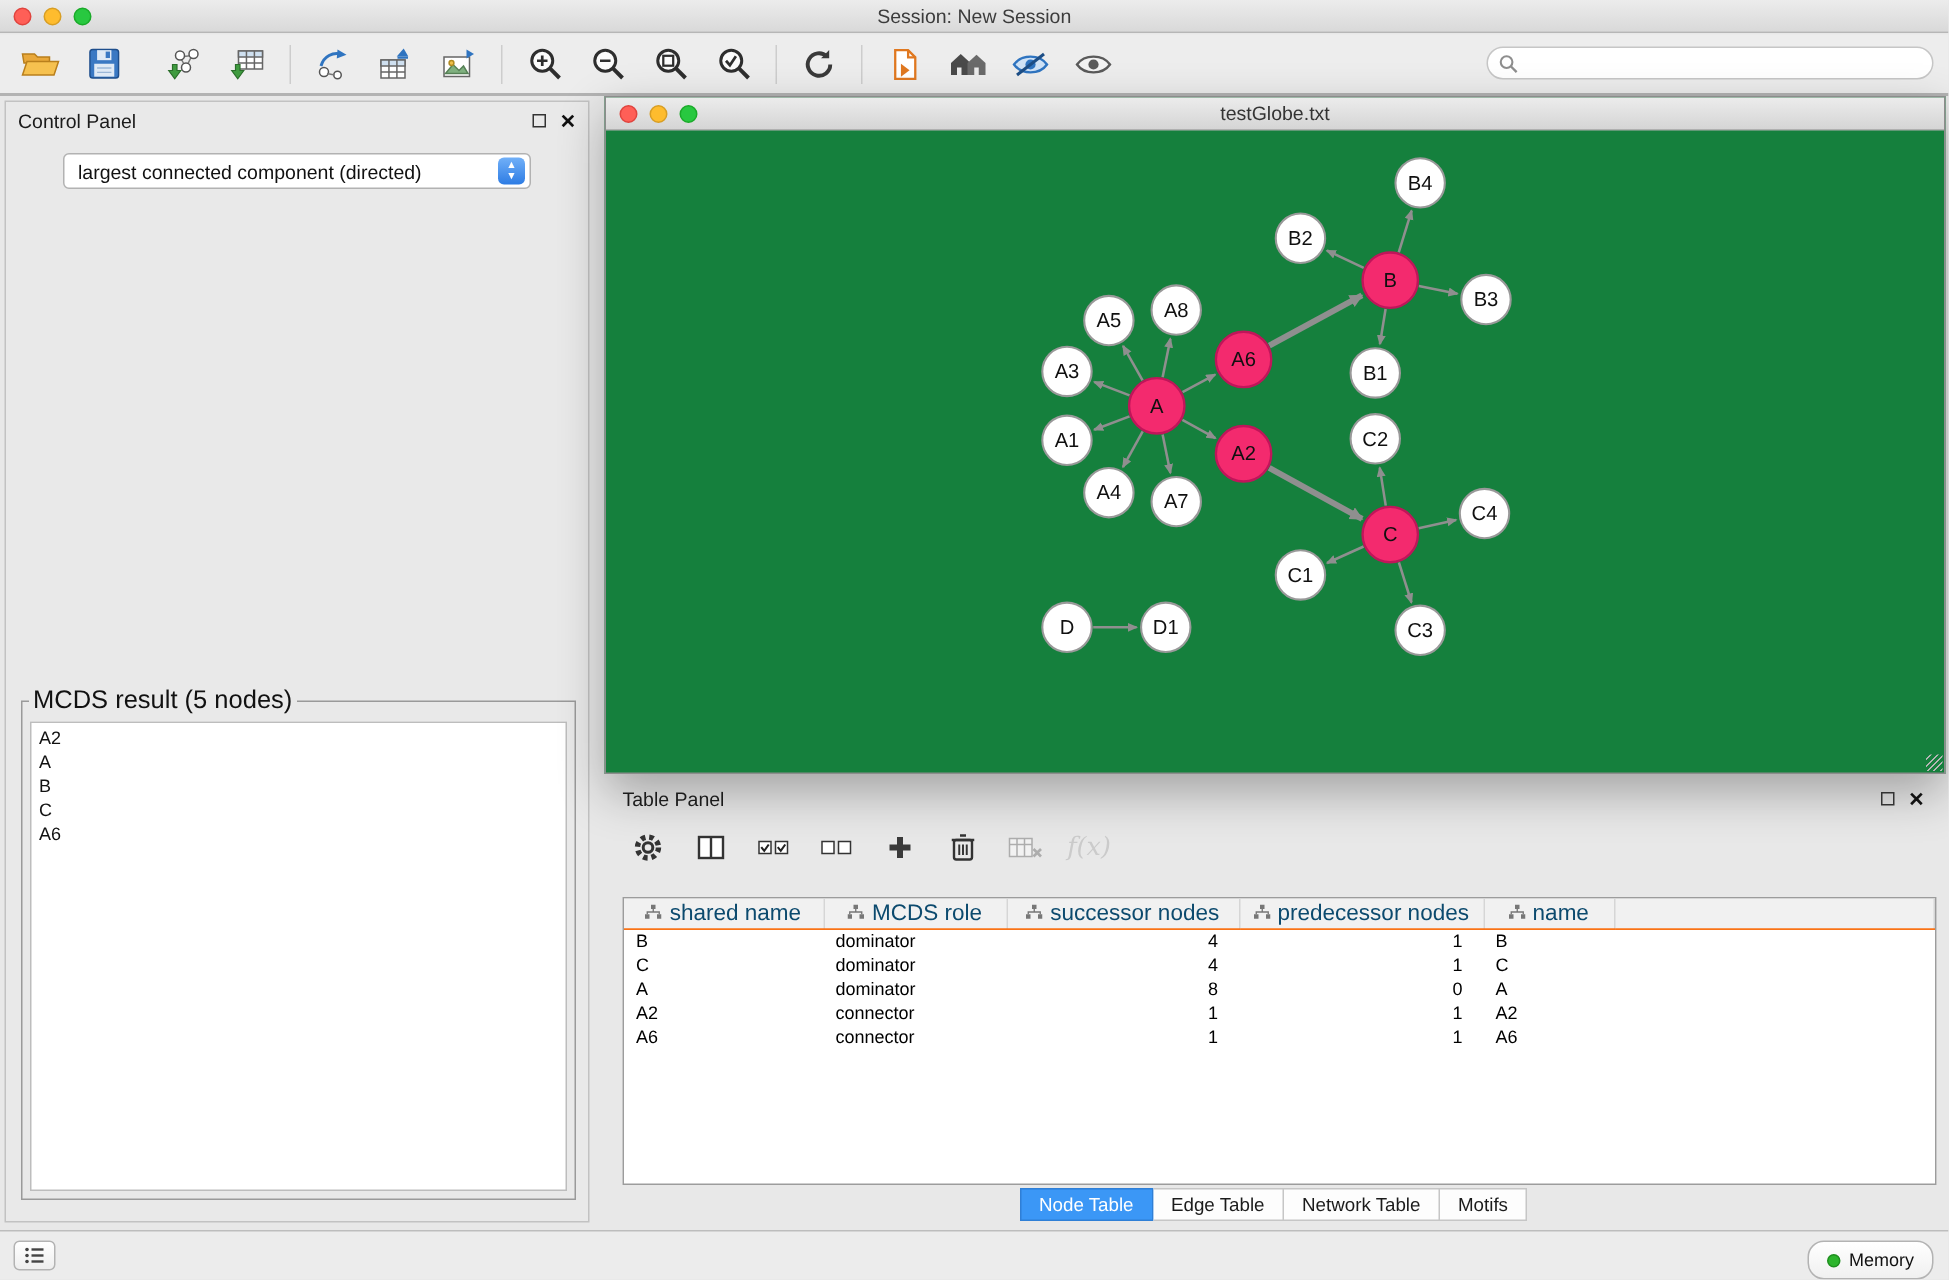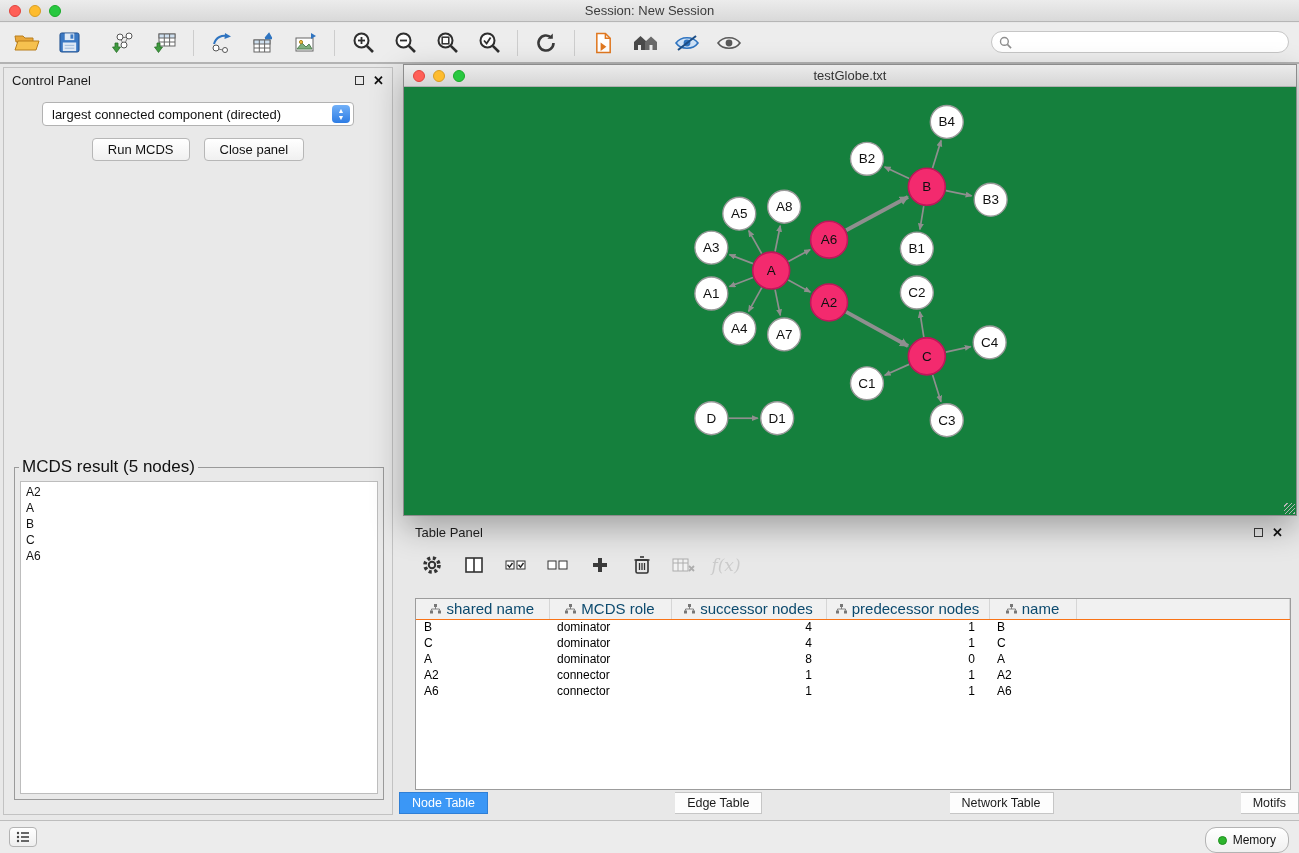--- a/index.html
+++ b/index.html
@@ -85,21 +85,21 @@
   .tp-btn.disabled { opacity:.45; }
   .fx { font-family:"DejaVu Serif", serif; font-style:italic; font-size:17px; color:#a8a8a8; }
   .tp-tablewrap { position:absolute; left:16px; right:8px; top:78px; height:192px;
     border:1px solid #9c9c9c; background:#fff; overflow:hidden; }
   table.datatable { border-collapse:collapse; width:100%; table-layout:fixed; font-size:12px; }
   .datatable th { background:#f1f1f1; border-right:1px solid #d6d6d6; border-bottom:1px solid #f97316;
     height:20px; font-weight:normal; font-size:15px; color:#0c4a6e; }
   .datatable th .hwrap { display:flex; align-items:center; justify-content:center; gap:5px; }
   .datatable td { height:16px; padding:0 8px; color:#000; white-space:nowrap; overflow:hidden; }
   .datatable td.num { text-align:right; padding-right:14px; }
-  .tp-tabs { position:absolute; left:0; right:0; top:272px; display:flex; justify-content:space-between; }
+  .tp-tabs { position:absolute; left:0; right:0; top:272px; display:flex; justify-content:center; }
   .tp-tab { font-size:12.5px; padding:3px 12px; background:#fdfdfd; border:1px solid #c6c6c6;
     border-left:none; color:#1b1b1b; cursor:default; }
   .tp-tab:first-child { border-left:1px solid #c6c6c6; }
   .tp-tab.active { background:#3b97f6; color:#fff; border-color:#2f7fd6; }
 
   
   .statusbar { position:absolute; left:0; right:0; top:820px; height:33px;
     background:#ececec; border-top:1px solid #bdbdbd; }
   .sb-left-btn { position:absolute; left:9px; top:6px; width:28px; height:20px;
     border:1px solid #b3b3b3; border-radius:4px; background:linear-gradient(#fff,#eee);
@@ -275,24 +275,20 @@
           <span class="float-icon"></span>
           <span class="close-icon">✕</span>
         </span>
       </div>
       <div class="cp-dropdown">
         <span class="dd-text">largest connected component (directed)</span>
         <span class="dd-stepper">
             <span>▲</span>
             <span>▼</span>
           </span>
-      </div>
-      <div class="cp-buttons">
-        <button class="cp-btn">Run MCDS</button>
-        <button class="cp-btn">Close panel</button>
       </div>
       <fieldset class="cp-result">
         <legend>MCDS result (5 nodes)</legend>
         <div class="result-list">
             <div class="result-item">A2</div>
             <div class="result-item">A</div>
             <div class="result-item">B</div>
             <div class="result-item">C</div>
             <div class="result-item">A6</div>
           </div>

